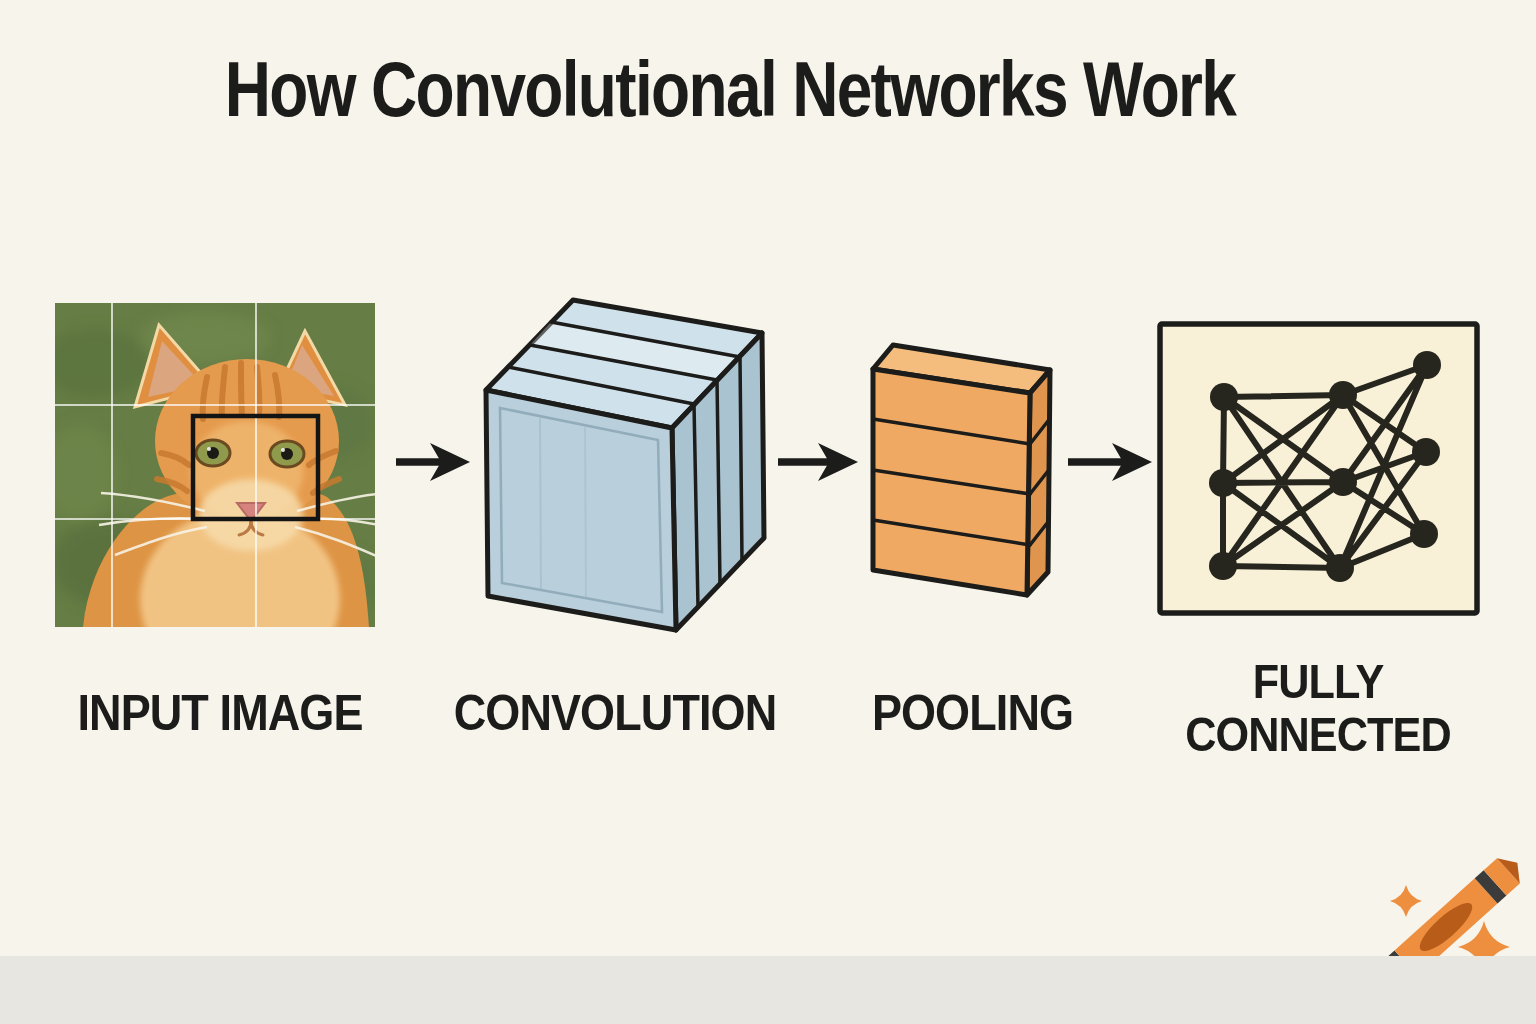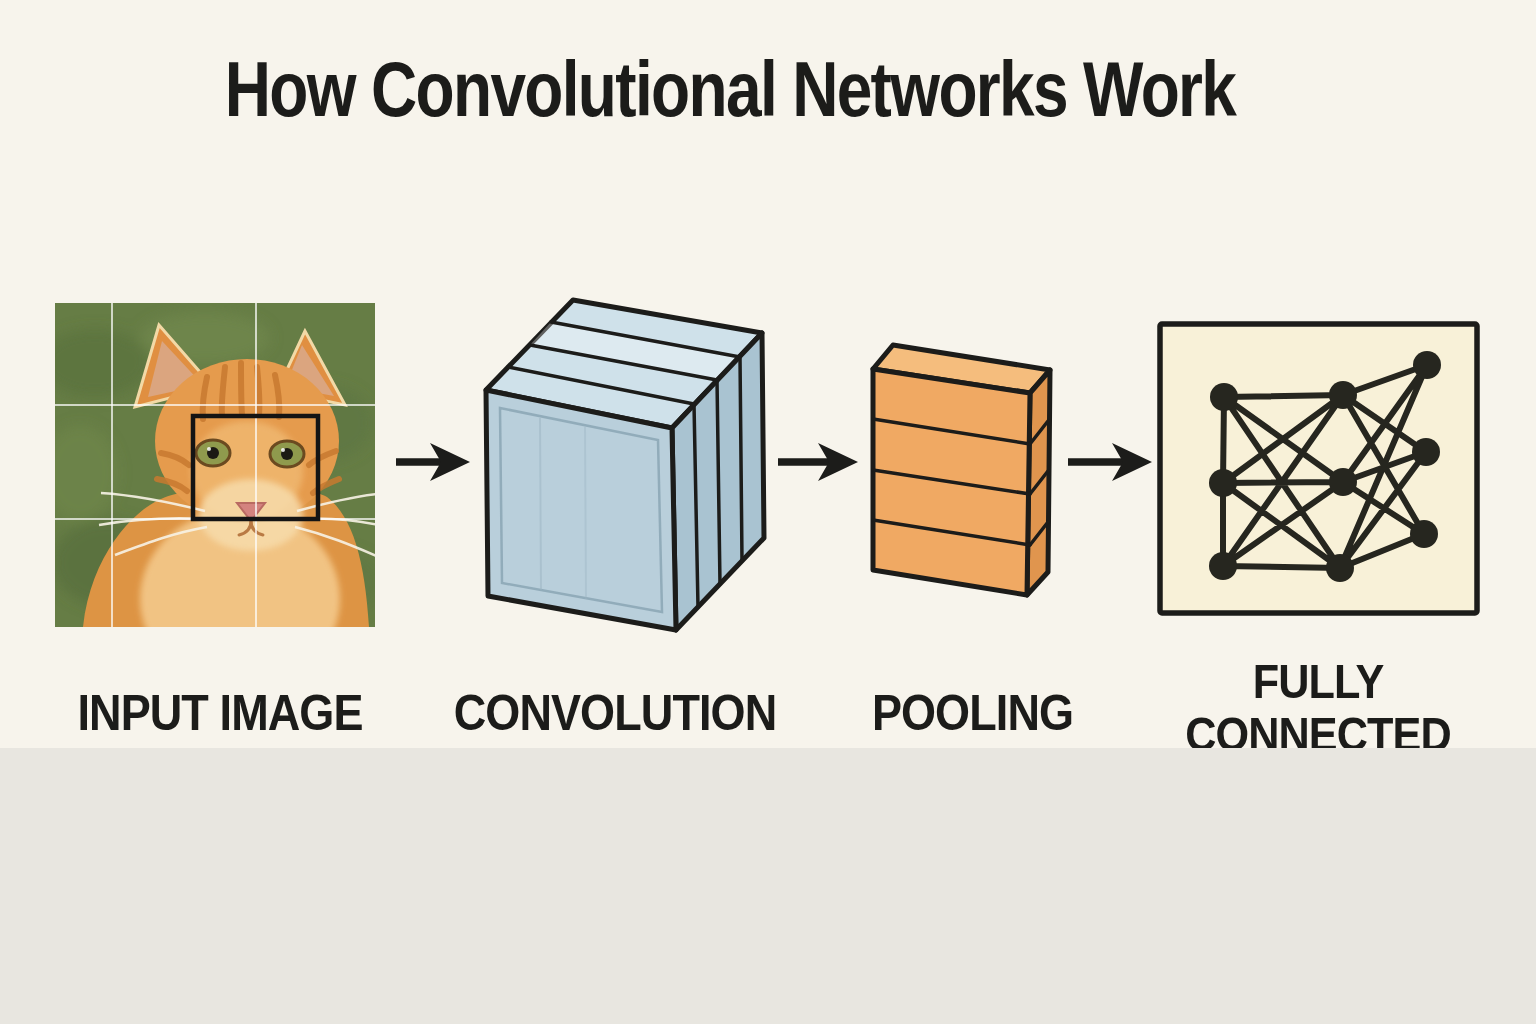--- a/index.html
+++ b/index.html
@@ -1,18 +1,18 @@
 <!DOCTYPE html>
 <html style="--background: #f7f4ec; --ink: #1c1c1a; --convolution-front: #b9cfdb; --convolution-top: #cfe1ea; --convolution-side: #a9c3d1; --pooling-front: #f0a963; --pooling-top: #f5bd7d; --pooling-side: #e0954e; --panel-fill: #f8f1d8; --node-ink: #26261f; --grass-green: #667d45; --cat-orange: #e59b4d; --cat-cream: #f3c687; --crayon-orange: #ee8f40; --crayon-dark: #b85c1a;"><head>
 <meta charset="utf-8">
 <style>
   html,body{margin:0;padding:0;background:#e8e6e0;}
   .canvas{
     position:relative;
-    width:1536px;height:748px;
+    width:1536px;height:956px;
     background:var(--background,#f7f4ec);
     overflow:hidden;
     font-family:"Liberation Sans", sans-serif;
   }
   .scene{position:absolute;left:0;top:0;width:1536px;height:1024px;}
   .title{
     position:absolute;left:0;top:44px;width:1460px;margin:0;
     text-align:center;
     font-weight:800;font-size:78px;letter-spacing:-2px;
     color:var(--ink,#1c1c1a);

